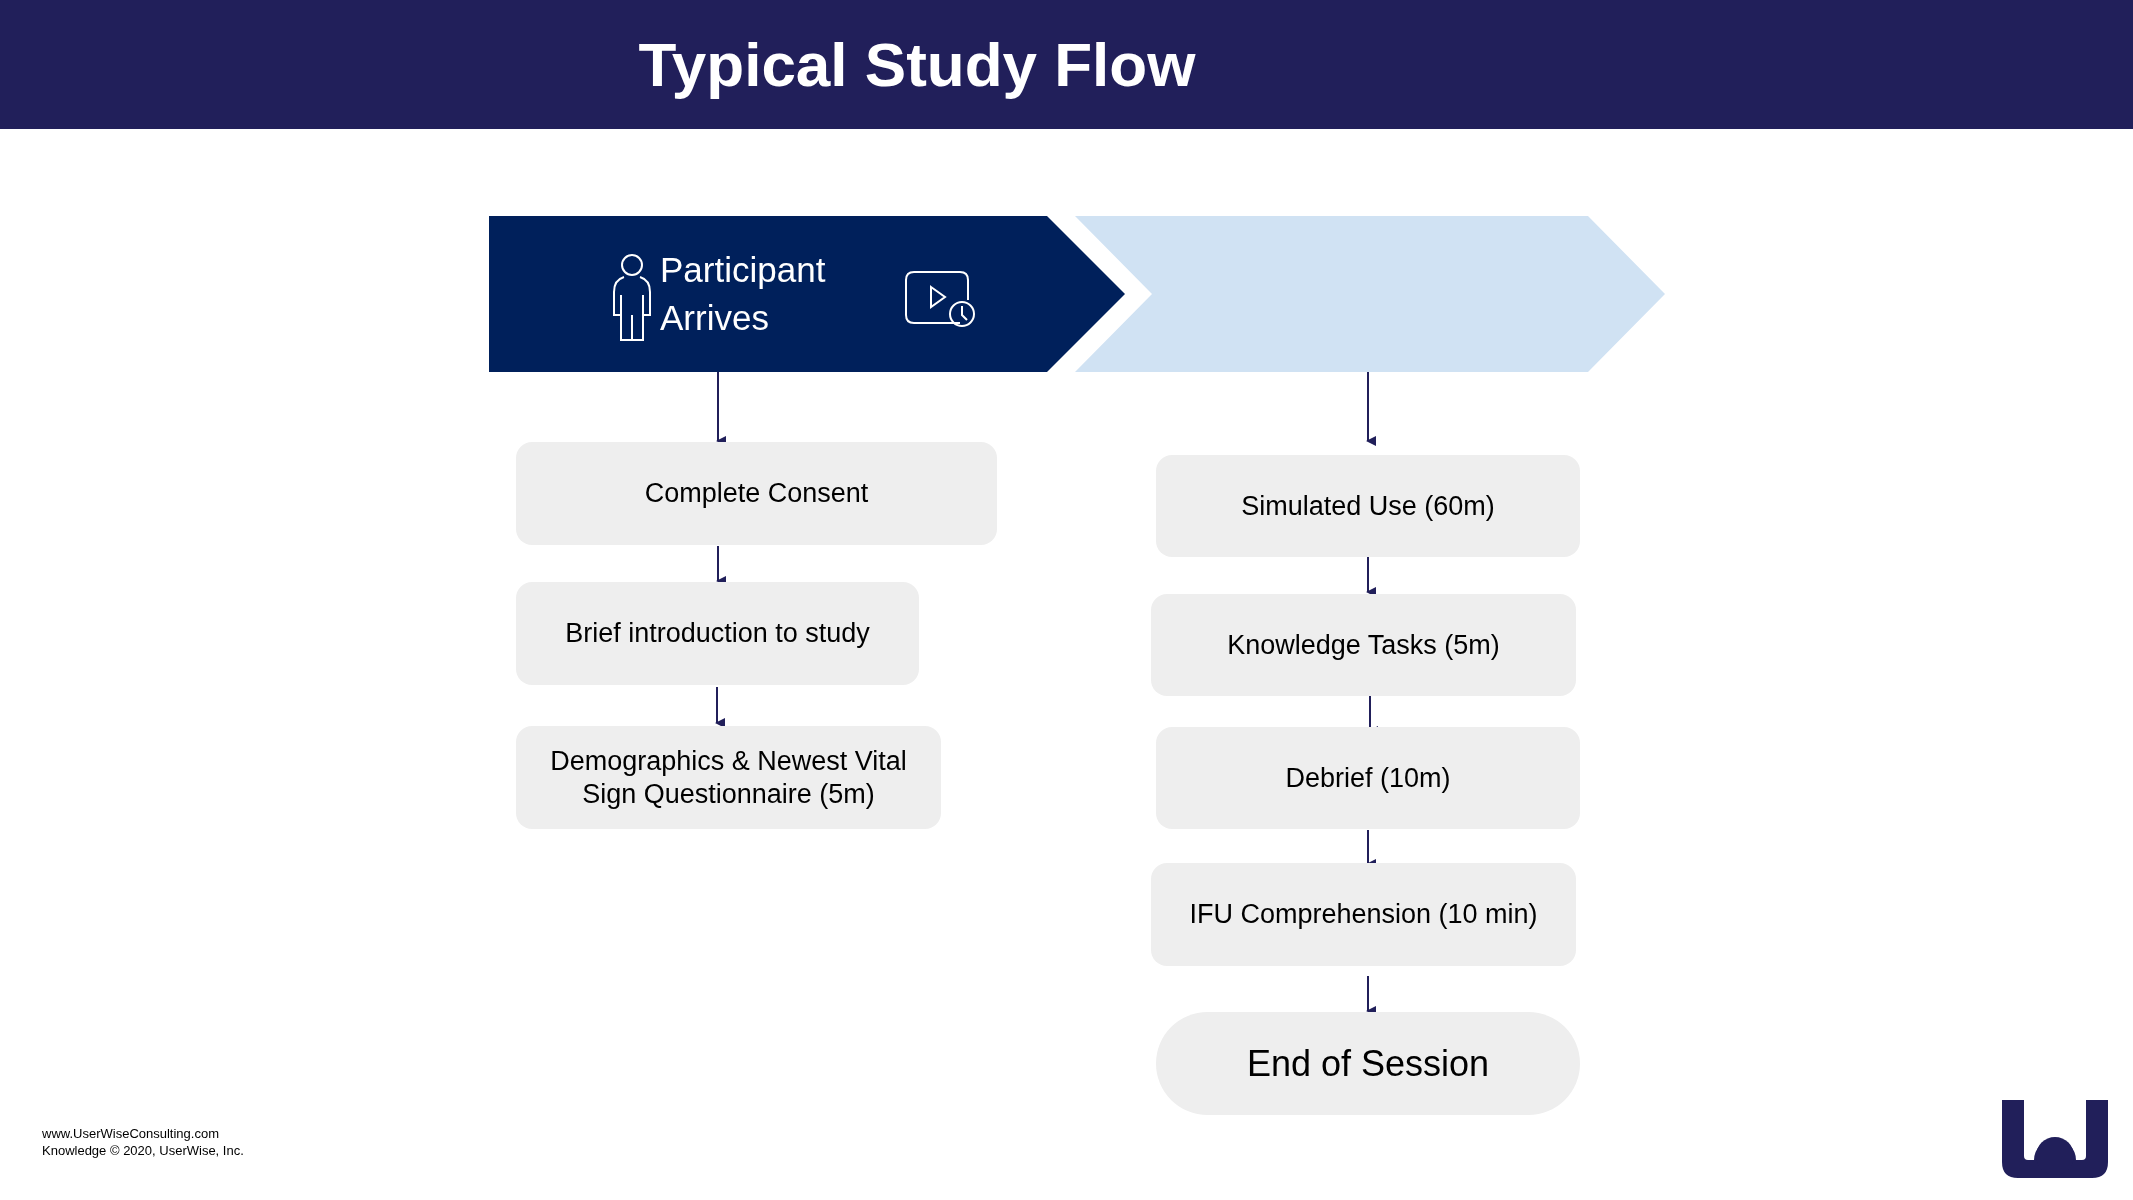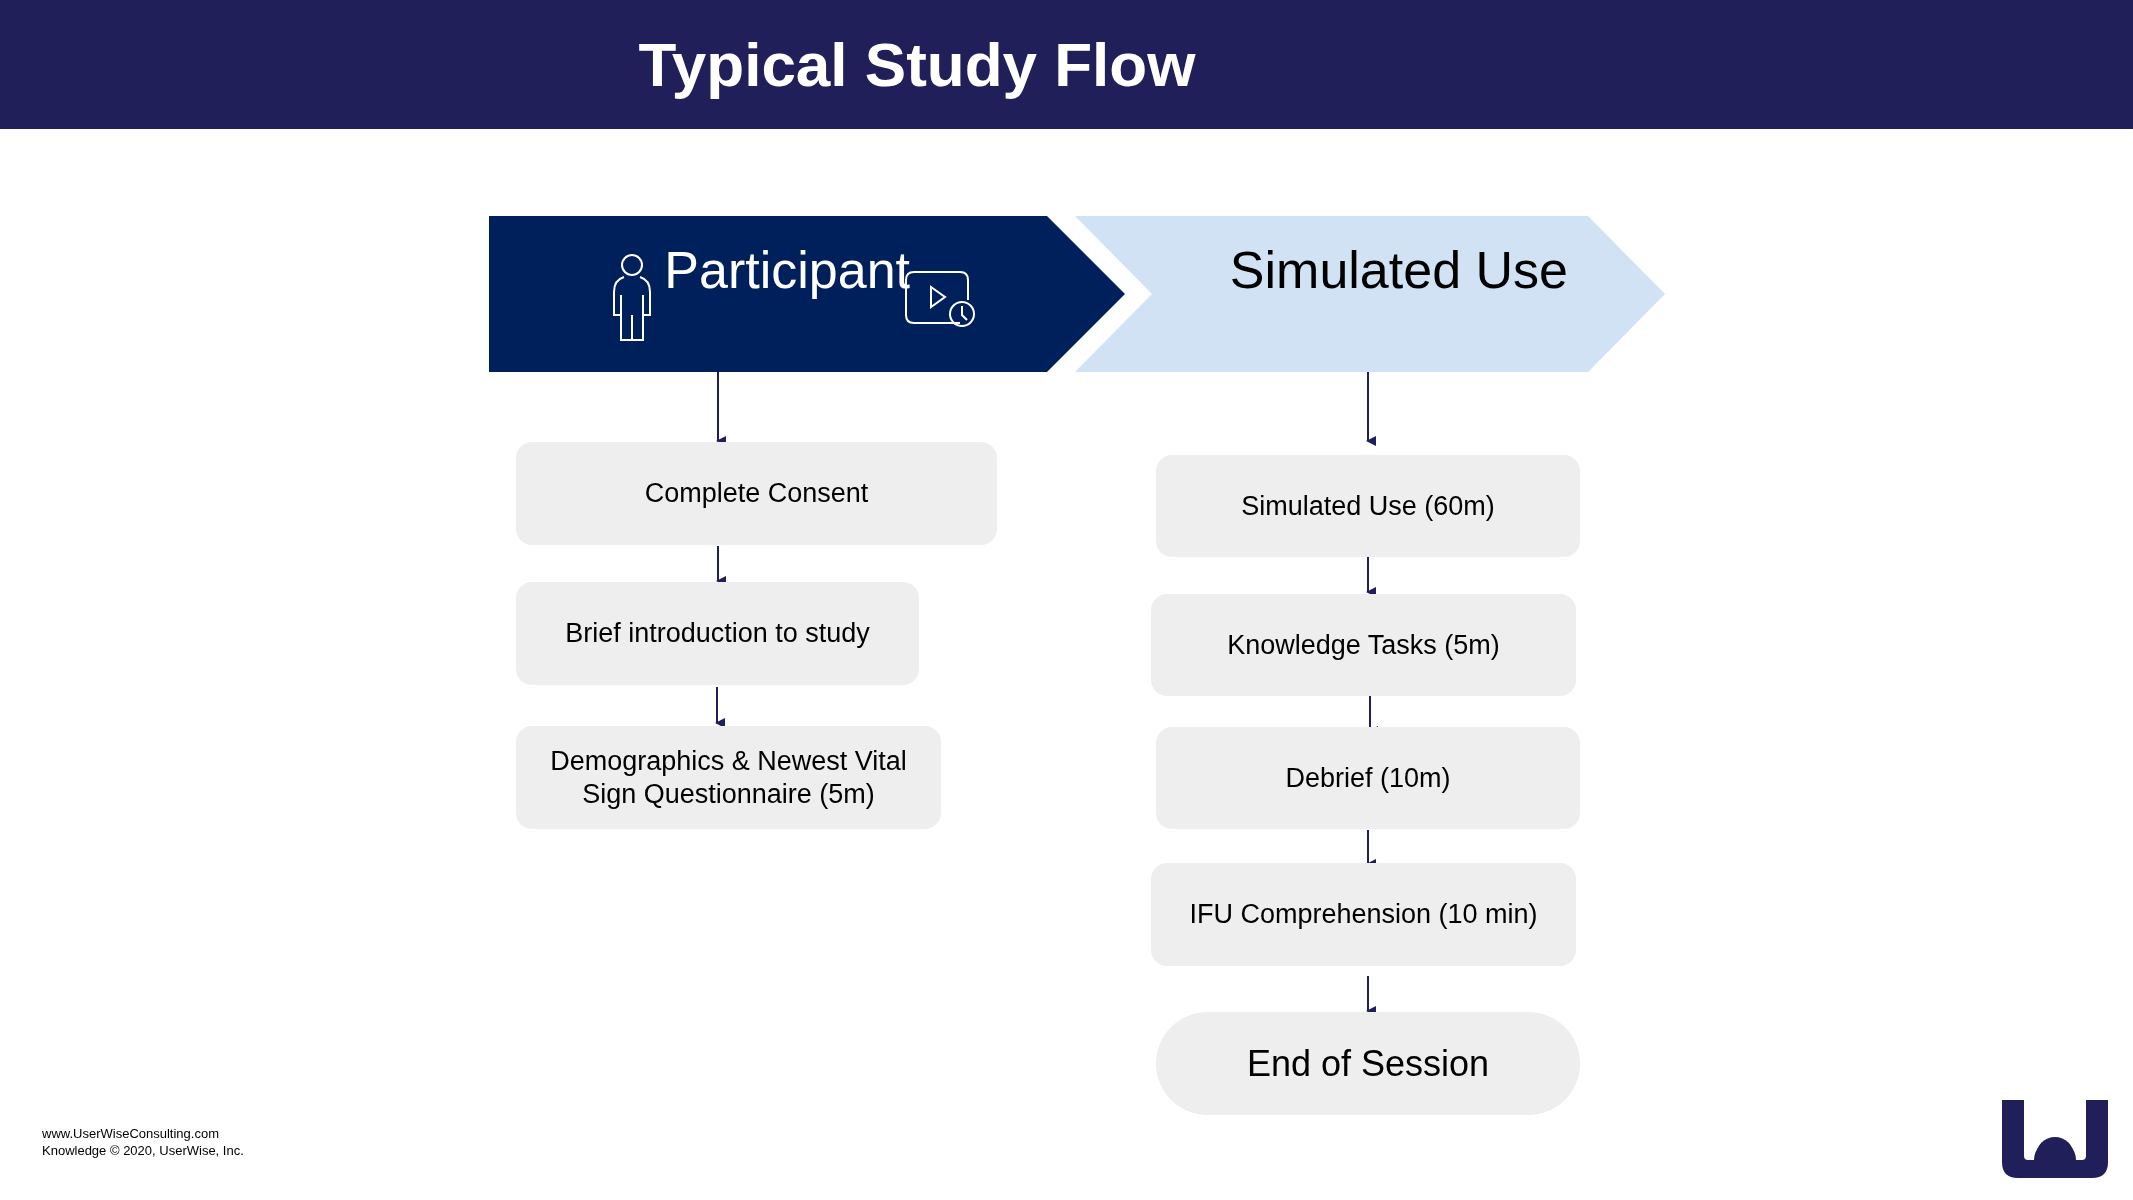--- a/index.html
+++ b/index.html
@@ -2,21 +2,21 @@
 <html><head>
 <meta charset="utf-8">
 <style>
   html, body { margin:0; padding:0; }
   body { width:2133px; height:1200px; position:relative; background:#ffffff; overflow:hidden;
          font-family:"Liberation Sans", sans-serif; color:#000; }
   .header { position:absolute; left:0; top:0; width:2133px; height:129px; background:#211F5A; }
   .title { position:absolute; left:0; top:0; width:1834px; height:129px; line-height:129px; text-align:center;
            color:#fff; font-weight:bold; font-size:62px; }
   svg.diagram { position:absolute; left:0; top:0; }
-  .hdr-text { position:absolute; text-align:right; font-size:52px; line-height:48px; }
+  .hdr-text { position:absolute; text-align:left; font-size:35px; line-height:48px; }
   .box { position:absolute; background:#EEEEEE; border-radius:16px; display:flex; align-items:center;
          justify-content:center; text-align:center; font-size:27px; line-height:33px; }
   .pill { border-radius:52px; font-size:36px; }
   .footer { position:absolute; left:42px; top:1125px; font-size:13px; line-height:17px; color:#000; }
   .logo { position:absolute; left:2000px; top:1098px; }
 </style>
 </head>
 <body>
 
 <div class="header"></div>
@@ -54,23 +54,23 @@
 
   <line x1="1368" y1="372" x2="1368" y2="441" stroke="#211F5A" stroke-width="2" marker-end="url(#ah)"></line>
   <line x1="1368" y1="557" x2="1368" y2="592" stroke="#211F5A" stroke-width="2" marker-end="url(#ah)"></line>
   <line x1="1370" y1="696" x2="1370" y2="731" stroke="#211F5A" stroke-width="2" marker-end="url(#ah)"></line>
   <line x1="1368" y1="830" x2="1368" y2="864" stroke="#211F5A" stroke-width="2" marker-end="url(#ah)"></line>
   <line x1="1368" y1="976" x2="1368" y2="1011" stroke="#211F5A" stroke-width="2" marker-end="url(#ah)"></line>
 </svg>
 
 <div class="hdr-text" style="left:660px; top:246px; width:250px; color:#FFFFFF;">
   <div>Participant</div>
+  <div>Arrives</div>
 </div>
 <div class="hdr-text" style="left:1168px; top:246px; width:400px; color:#000000;">
-  <div>Simulated Use</div>
 </div>
 
 <div class="box" style="left:516px; top:442px; width:481px; height:103px;">
   <span>Complete Consent</span>
 </div>
 <div class="box" style="left:516px; top:582px; width:403px; height:103px;">
   <span>Brief introduction to study</span>
 </div>
 <div class="box" style="left:516px; top:726px; width:425px; height:103px; flex-direction:column;">
   <span>Demographics &amp; Newest Vital</span>

